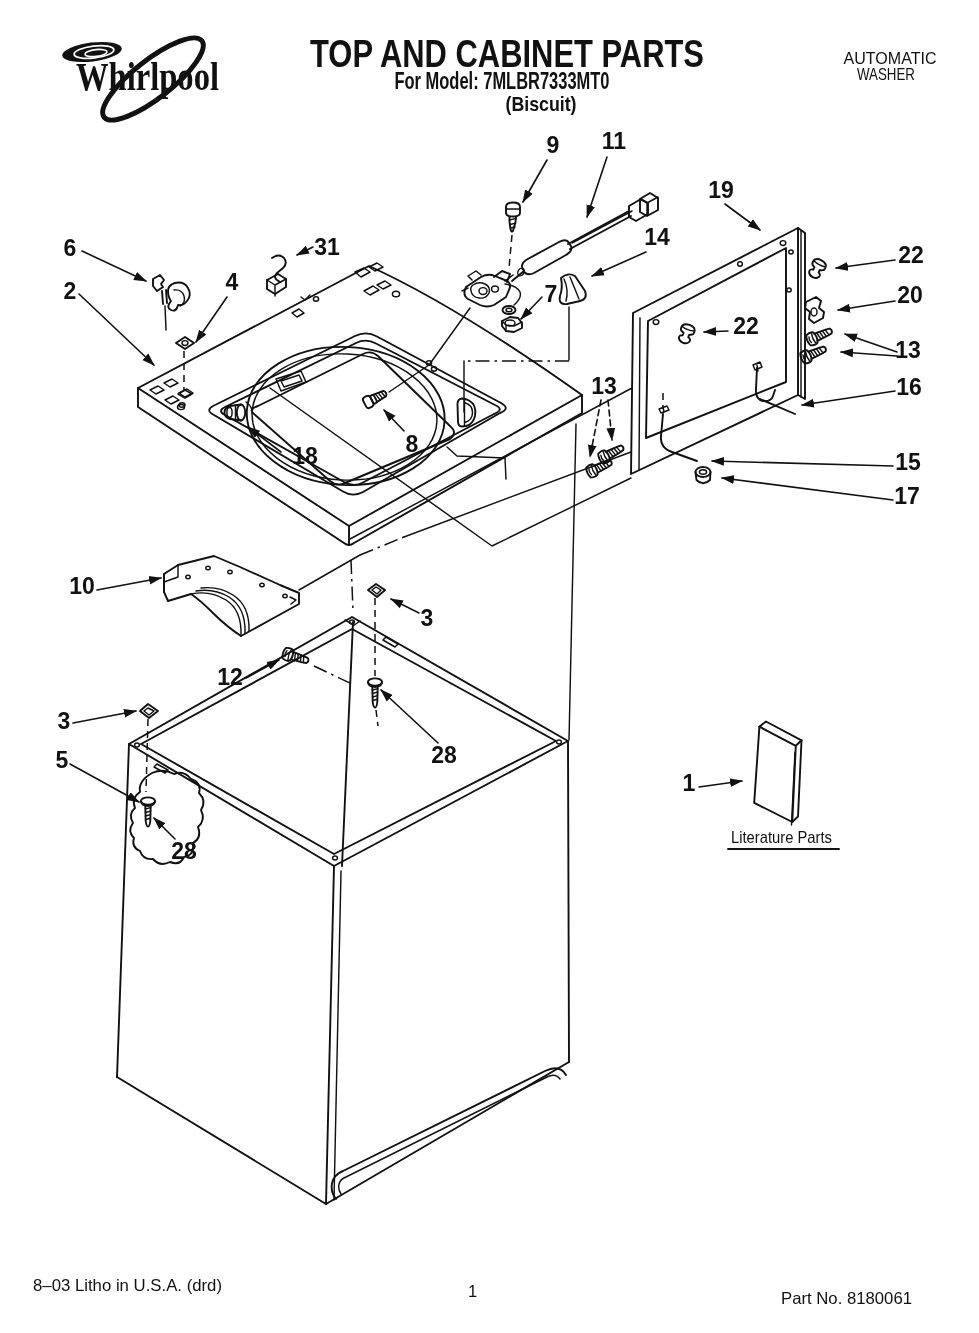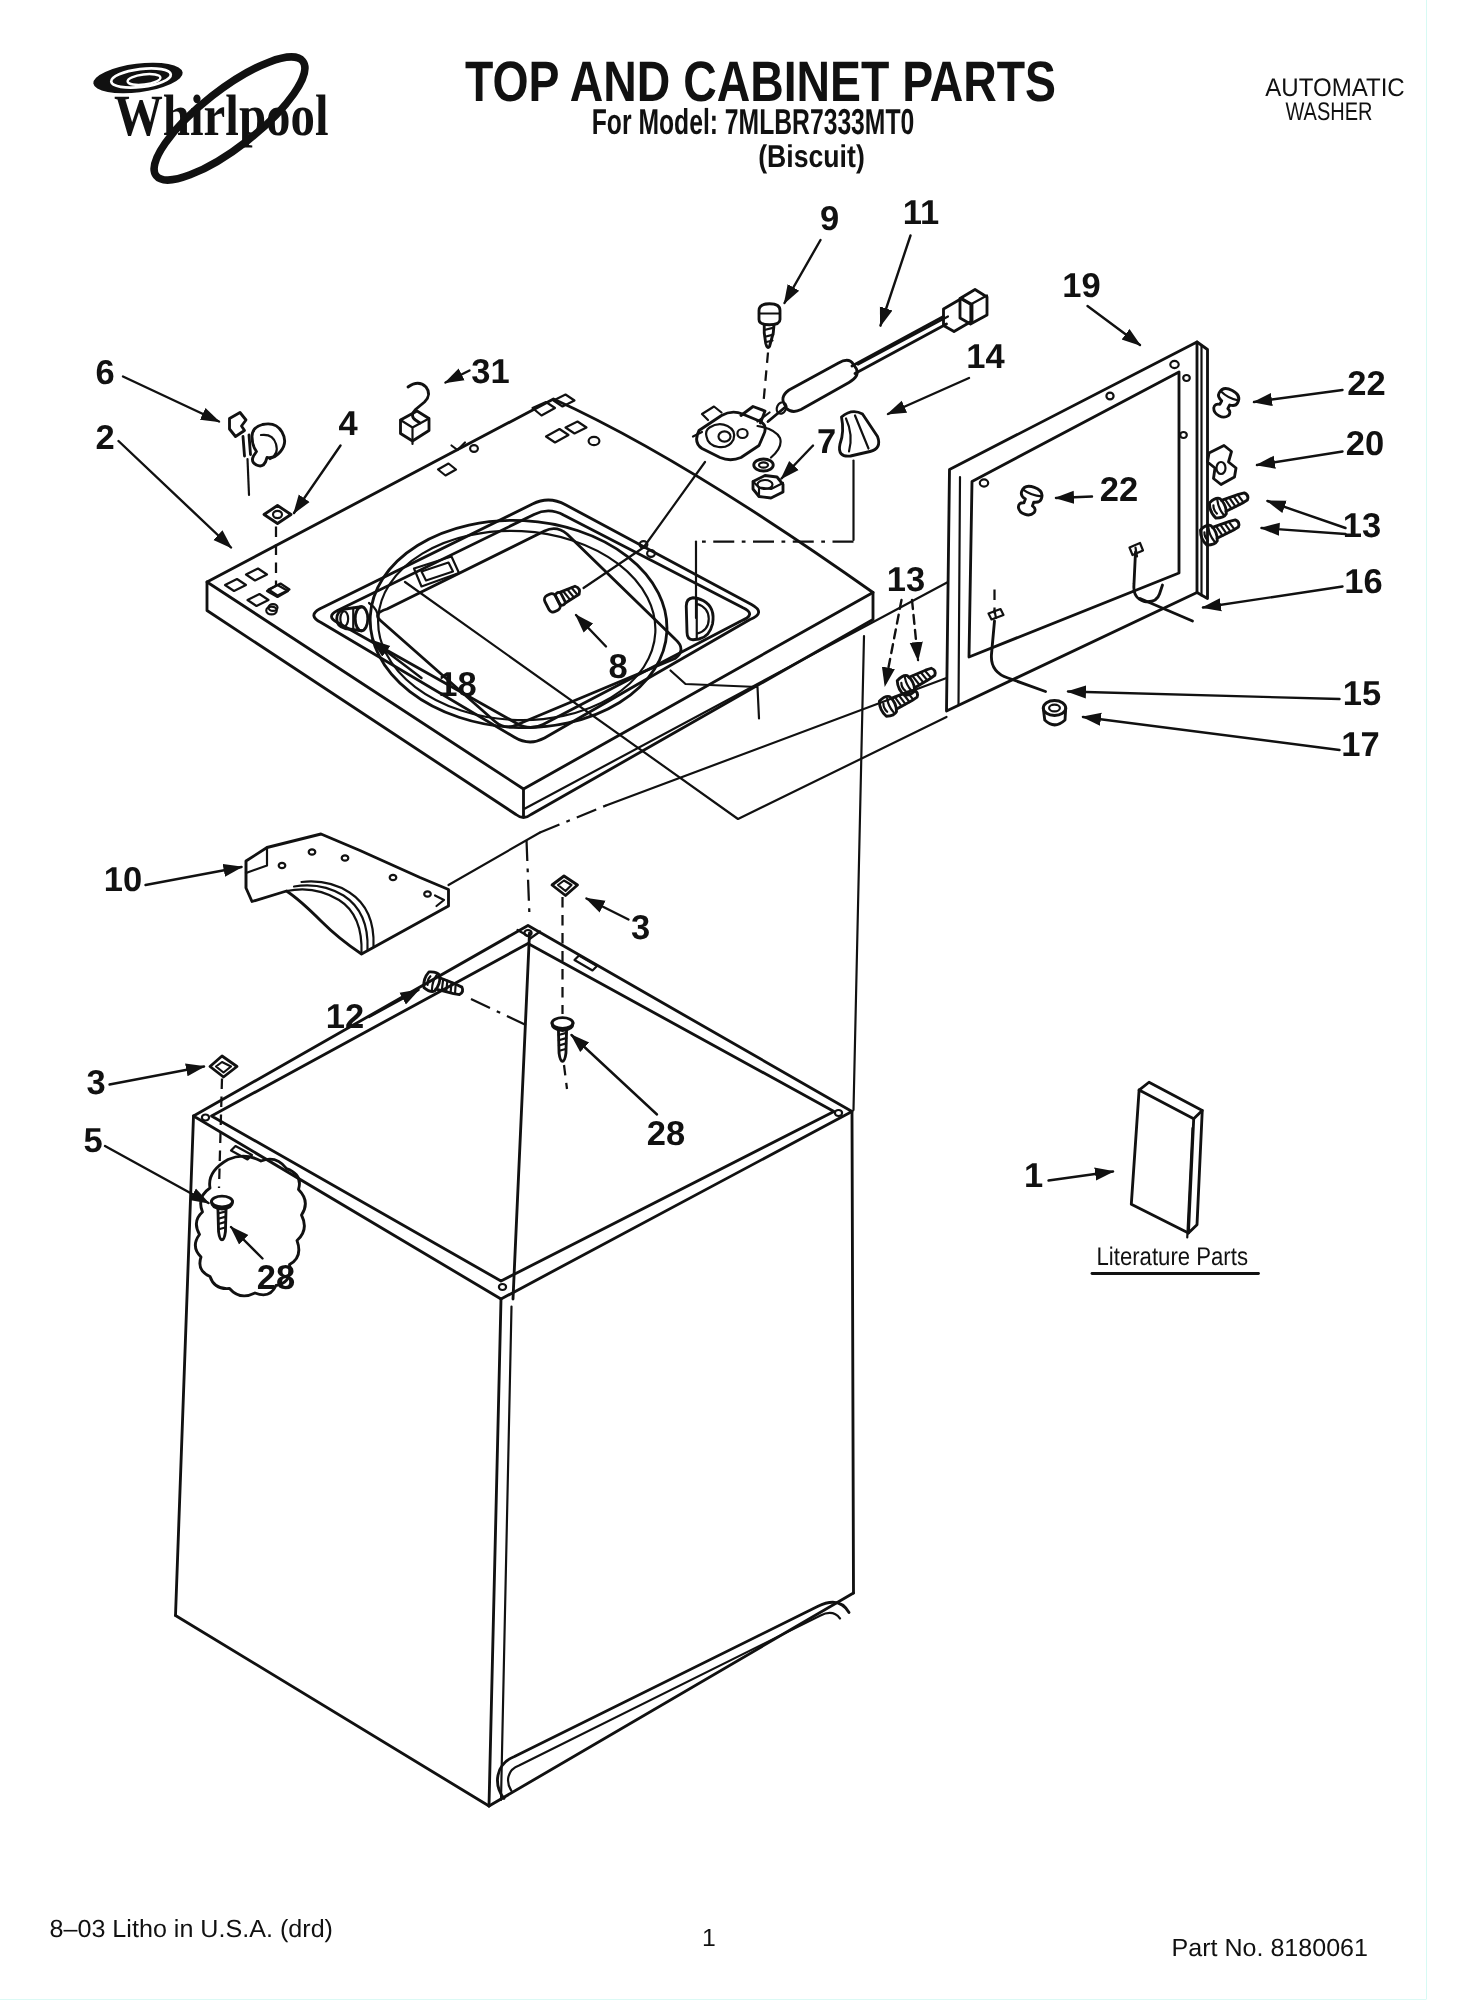--- a/index.html
+++ b/index.html
@@ -1,16 +1,16 @@
 <!DOCTYPE html>
 <html><head>
 <meta charset="utf-8">
 <style>
   html,body{margin:0;padding:0;background:#fff;}
-  #page{position:relative;width:951px;height:1333px;background:#5eead4;overflow:hidden;}
+  #page{position:relative;width:951px;height:1333px;background:#0f766e;overflow:hidden;}
   svg{display:block;}
   text{fill:#111;stroke:none;}
   .ln{stroke:#111;fill:none;stroke-width:1.9;stroke-linecap:round;stroke-linejoin:round;}
   .th{stroke:#111;fill:none;stroke-width:1.45;stroke-linecap:round;stroke-linejoin:round;}
   .ld{stroke:#111;fill:none;stroke-width:1.6;stroke-linecap:round;}
   .dd{stroke:#111;fill:none;stroke-width:1.5;stroke-dasharray:14 5 2.5 5;}
   .ds{stroke:#111;fill:none;stroke-width:1.5;stroke-dasharray:7 5;}
   .num{font:700 23px "Liberation Sans", sans-serif;}
   .hdr{font:700 38px "Liberation Sans", sans-serif;}
   .sub{font:700 24px "Liberation Sans", sans-serif;}

